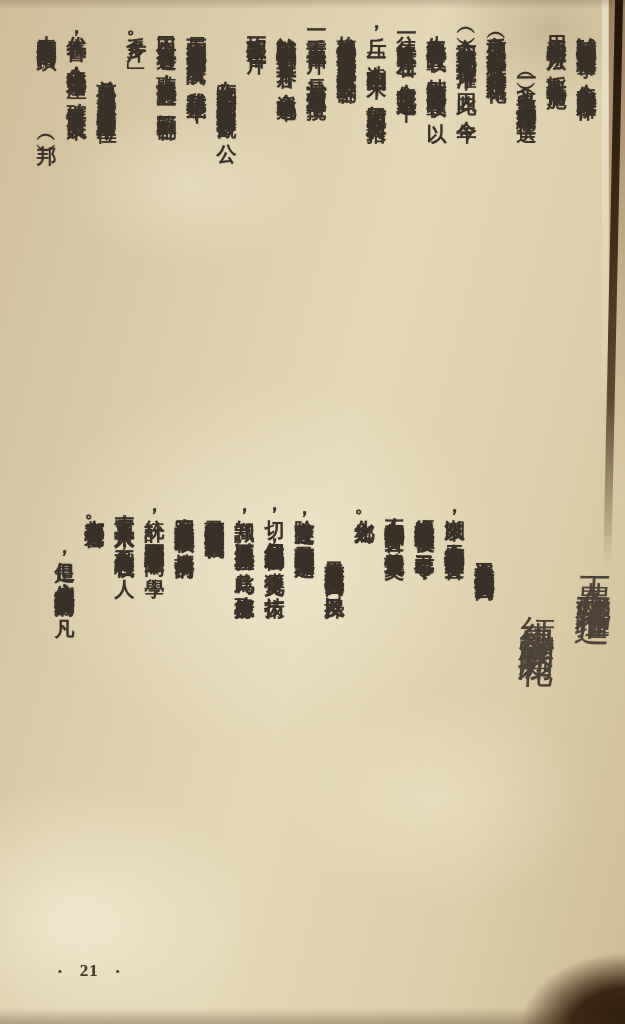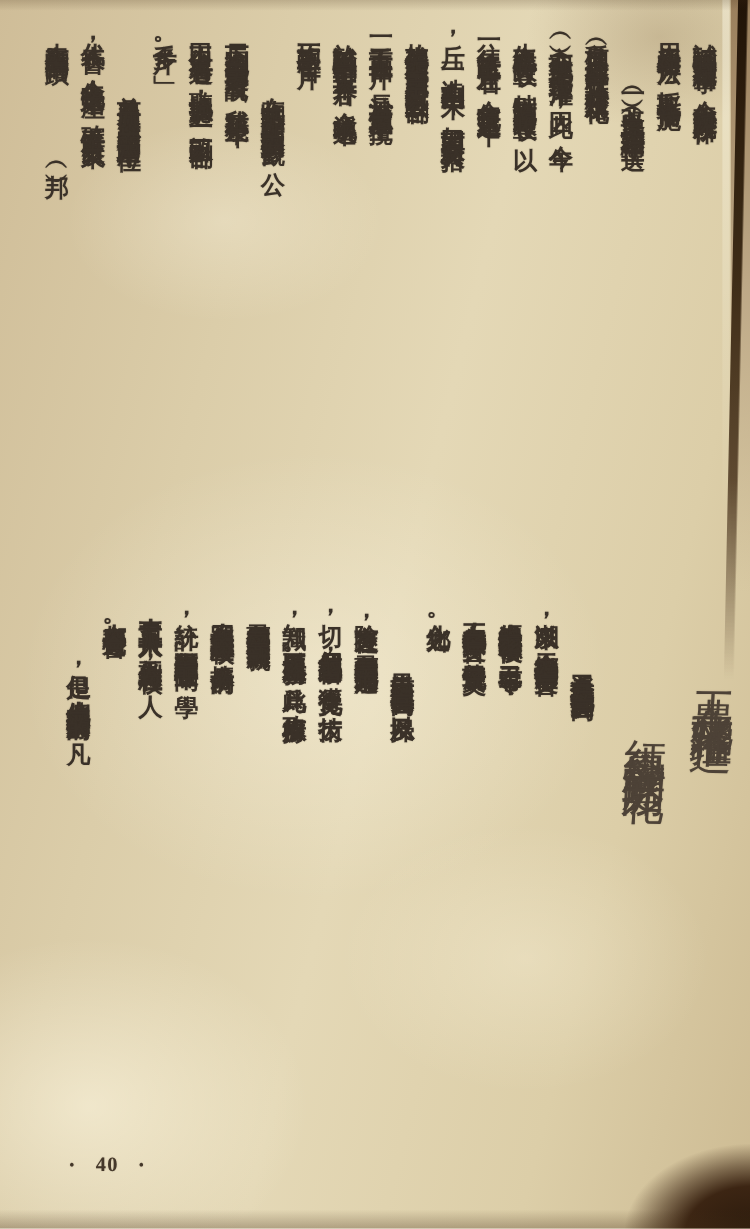--- a/index.html
+++ b/index.html
@@ -119,21 +119,21 @@
         <div class="vcol">號召各個農業社大辦紅專學校，據十一月份的</div>
         <div class="vcol">統計，辦起來的紅專學校有一百一十三間，學</div>
         <div class="vcol">員五千五百一十八人，眞正做到社社有校，人</div>
         <div class="vcol">人都有學習之機會。</div>
         <div class="vcol" style="padding-top: 42px;">但是，他們的紅專學校是屬於業餘的，凡</div>
       </div>
   </section>
 
   <div class="page-number">
     <span class="dot">•</span>
-    <span>40</span>
+    <span>21</span>
     <span class="dot">•</span>
   </div>
 
   <div class="corner-shadow"></div>
   <div class="bottom-shade"></div>
   <div class="top-shade"></div>
 
 </div>
 
 </body></html>

